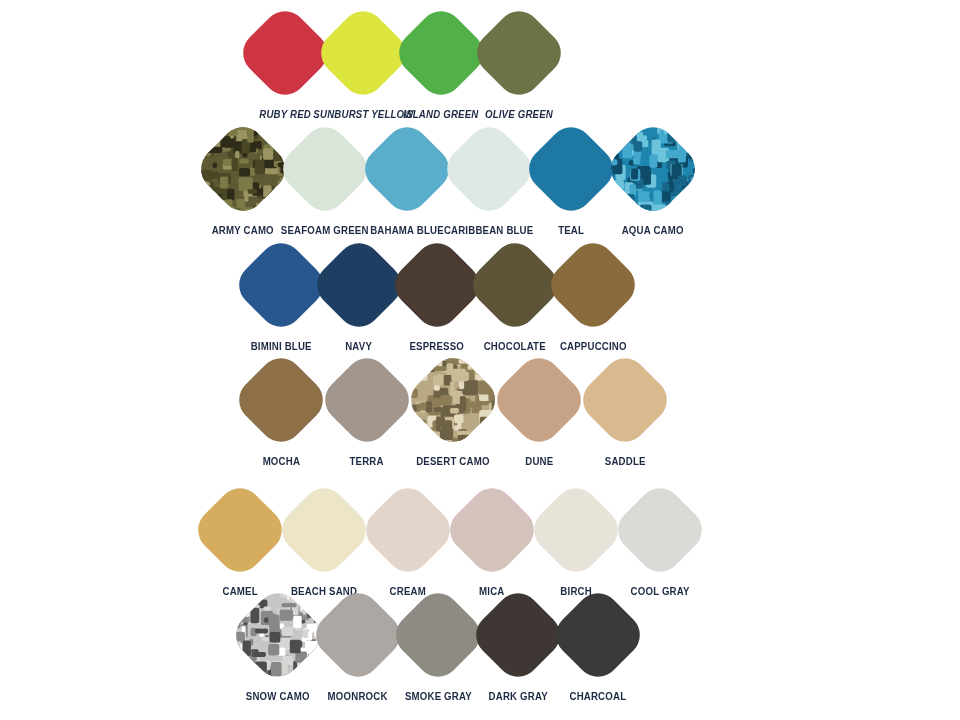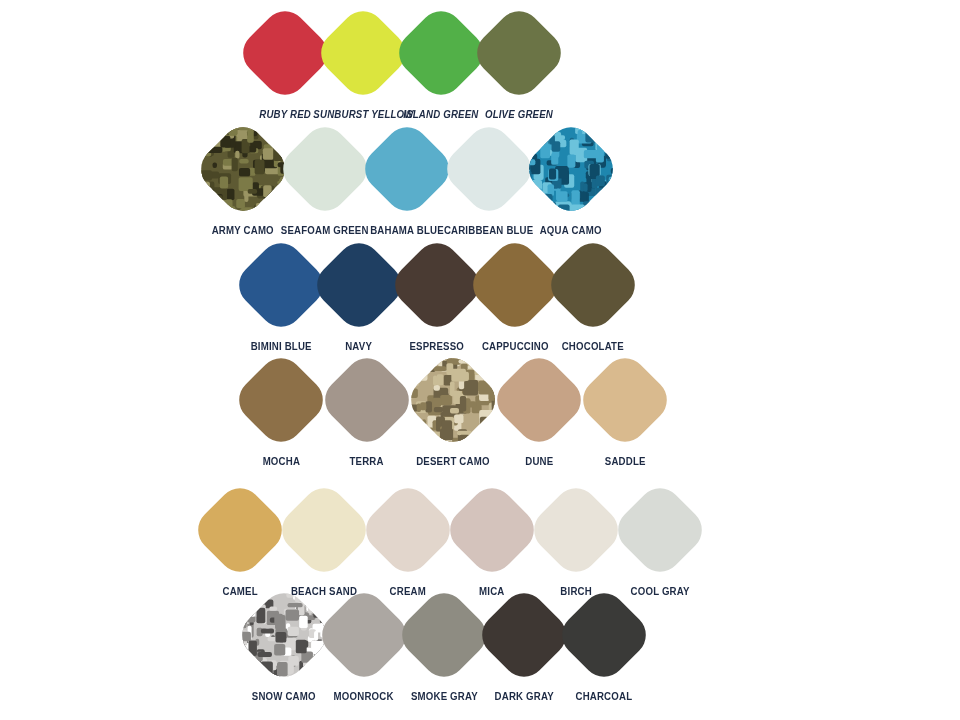--- a/index.html
+++ b/index.html
@@ -350,20 +350,24 @@
       </div>
       <div class="cell" style="width: 82px;">
         <div class="swatch" style="background: rgb(90, 174, 203);"></div>
         <div class="label">BAHAMA BLUE</div>
       </div>
       <div class="cell" style="width: 82px;">
         <div class="swatch" style="background: rgb(222, 232, 231);"></div>
         <div class="label">CARIBBEAN BLUE</div>
       </div>
       <div class="cell" style="width: 82px;">
+        <div class="swatch" style="background: rgb(29, 120, 163);"></div>
+        <div class="label">TEAL</div>
+      </div>
+      <div class="cell" style="width: 82px;">
         <div class="swatch" style="background: rgb(30, 134, 174);">
           <div class="tex"><svg viewBox="0 0 100 100" preserveAspectRatio="none" width="100%" height="100%">
               <rect x="30.1" y="56.5" width="10.8" height="7.9" rx="1.5" fill="#0E4B68"></rect>
               <rect x="26.2" y="14.5" width="7.9" height="5.7" rx="1.5" fill="#42A8CC"></rect>
               <rect x="20.1" y="38.5" width="3.8" height="10.7" rx="1.5" fill="#0E4B68"></rect>
               <rect x="26.9" y="91.9" width="6.5" height="7.3" rx="1.5" fill="#6CC3DC"></rect>
               <rect x="13.7" y="11.8" width="11.6" height="8.4" rx="1.5" fill="#6CC3DC"></rect>
               <rect x="77.0" y="21.0" width="6.6" height="8.9" rx="1.5" fill="#0E4B68"></rect>
               <rect x="87.4" y="4.8" width="7.5" height="7.1" rx="1.5" fill="#42A8CC"></rect>
               <rect x="1.0" y="56.1" width="11.8" height="5.9" rx="1.5" fill="#42A8CC"></rect>
@@ -631,26 +635,26 @@
       </div>
       <div class="cell" style="width: 78px;">
         <div class="swatch" style="background: rgb(31, 63, 98);"></div>
         <div class="label">NAVY</div>
       </div>
       <div class="cell" style="width: 78px;">
         <div class="swatch" style="background: rgb(74, 59, 51);"></div>
         <div class="label">ESPRESSO</div>
       </div>
       <div class="cell" style="width: 78px;">
+        <div class="swatch" style="background: rgb(94, 84, 55);"></div>
+        <div class="label">CHOCOLATE</div>
+      </div>
+      <div class="cell" style="width: 78px;">
         <div class="swatch" style="background: rgb(138, 107, 59);"></div>
         <div class="label">CAPPUCCINO</div>
-      </div>
-      <div class="cell" style="width: 78px;">
-        <div class="swatch" style="background: rgb(94, 84, 55);"></div>
-        <div class="label">CHOCOLATE</div>
       </div>
     </div>
     <div class="row" style="top: 355px; left: 238px; align-items: center;">
       <div class="cell" style="width: 86px;">
         <div class="swatch" style="background: rgb(141, 112, 72);"></div>
         <div class="label">MOCHA</div>
       </div>
       <div class="cell" style="width: 86px;">
         <div class="swatch" style="background: rgb(163, 150, 140);"></div>
         <div class="label">TERRA</div>
@@ -950,21 +954,21 @@
       </div>
       <div class="cell" style="width: 84px;">
         <div class="swatch" style="background: rgb(232, 227, 217);"></div>
         <div class="label">BIRCH</div>
       </div>
       <div class="cell" style="width: 84px;">
         <div class="swatch" style="background: rgb(216, 219, 214);"></div>
         <div class="label">COOL GRAY</div>
       </div>
     </div>
-    <div class="row" style="top: 590px; left: 244px;">
+    <div class="row" style="top: 590px; left: 238px;">
       <div class="cell" style="width: 80px;">
         <div class="swatch" style="background: rgb(200, 198, 196);">
           <div class="tex"><svg viewBox="0 0 100 100" preserveAspectRatio="none" width="100%" height="100%">
               <rect x="55.3" y="66.1" width="3.8" height="8.7" rx="1.5" fill="#8A8886"></rect>
               <rect x="71.3" y="65.2" width="11.6" height="8.0" rx="1.5" fill="#4F4D4C"></rect>
               <rect x="13.7" y="3.5" width="4.7" height="11.1" rx="1.5" fill="#FFFFFF"></rect>
               <rect x="53.3" y="66.5" width="8.1" height="7.4" rx="1.5" fill="#D8D6D4"></rect>
               <rect x="46.0" y="47.0" width="10.7" height="8.9" rx="1.5" fill="#4F4D4C"></rect>
               <rect x="10.6" y="56.5" width="4.6" height="3.2" rx="1.5" fill="#4F4D4C"></rect>
               <rect x="73.3" y="2.8" width="5.0" height="11.8" rx="1.5" fill="#D8D6D4"></rect>

